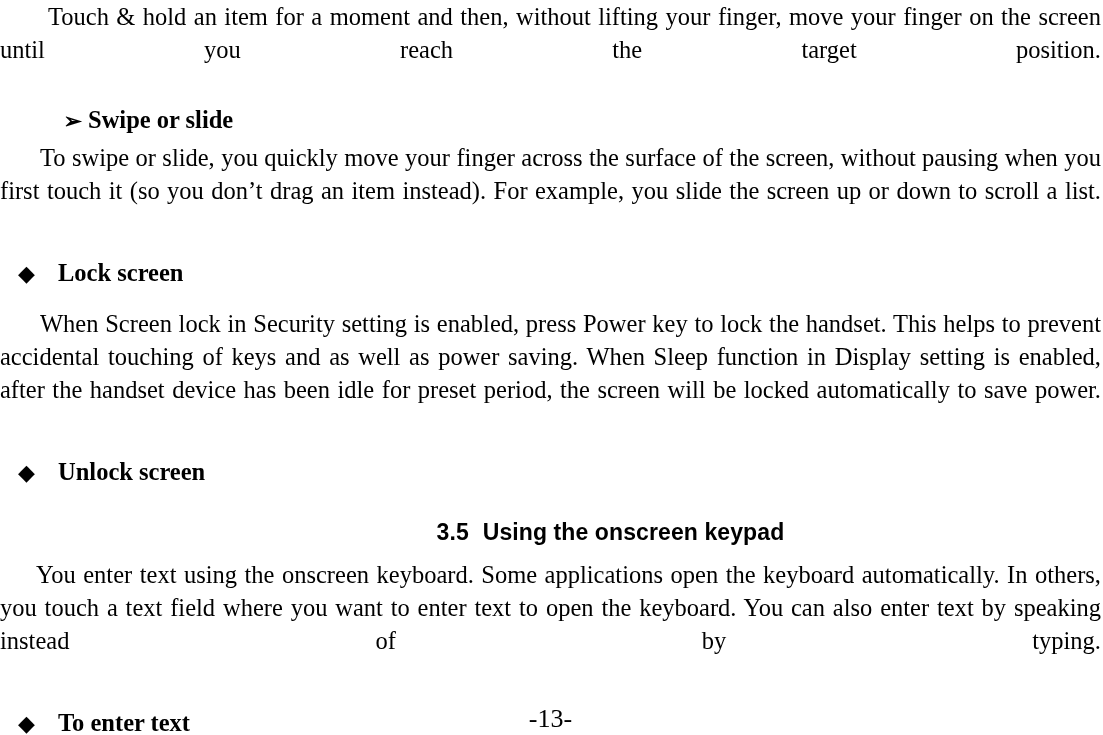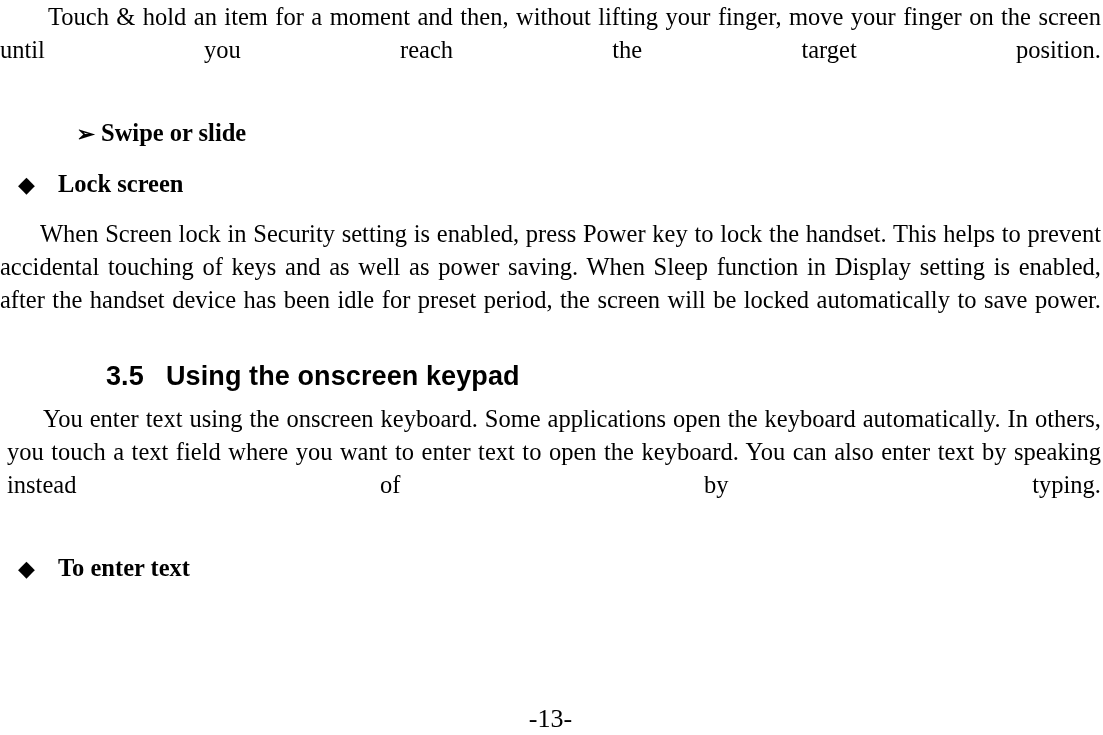--- a/index.html
+++ b/index.html
@@ -36,21 +36,21 @@
     margin: 0;
     font-size: 24.5px;
     line-height: 33.2px;
     text-align: justify;
     text-justify: inter-word;
     letter-spacing: 0px;
     word-spacing: 0px;
     hyphens: none;
   }
   p.body.indent-48 { text-indent: 48px; }
-  p.body.indent-36 { text-indent: 36px; padding-left: 7px; }
+  p.body.indent-36 { text-indent: 36px; }
   p.body.indent-40 { text-indent: 40px; }
 
   
   p.body::after {
     content: "";
     display: inline-block;
     width: 100%;
   }
 
   
@@ -72,44 +72,45 @@
   .bullet-heading .glyph.diamond {
     padding-left: 2px;
   }
   .bullet-heading .htext {
     display: inline-block;
   }
 
   
   .arrow-heading {
     display: block;
-    margin: 16px;
+    margin: 3px;
     font-size: 24.5px;
     line-height: 33.2px;
     font-weight: bold;
     white-space: nowrap;
     padding-left: 61px;
   }
   .arrow-heading .glyph.arrow {
     display: inline-block;
     width: 24px;
     font-size: 21px;
     transform: scaleX(1.05);
   }
 
   
   .section-heading {
     margin: 0;
     padding-left: 106px;
     font-family: "Liberation Sans", "DejaVu Sans", sans-serif;
-    font-size: 27px;
+    font-size: 23px;
     font-weight: bold;
     line-height: 40px;
     white-space: nowrap;
     letter-spacing: 0.1px;
+    text-align: center;
   }
   .section-heading .num {
     display: inline-block;
     width: 60px;
   }
 
   .spacer-sm { height: 6px; }
 
   
   .footer {
@@ -126,25 +127,27 @@
 </head>
 <body>
 
 <div class="page">
   <div class="content">
 
     <p class="body indent-48">Touch &amp; hold an item for a moment and then, without lifting your finger, move your finger on the screen until you reach the target position.</p>
 
     <div class="arrow-heading"><span class="glyph arrow">➢</span><span class="htext">Swipe or slide</span></div>
 
+    <p class="body indent-40">To swipe or slide, you quickly move your finger across the surface of the screen, without pausing when you first touch it (so you don’t drag an item instead). For example, you slide the screen up or down to scroll a list.</p>
 
     <div class="bullet-heading"><span class="glyph diamond">◆</span><span class="htext">Lock screen</span></div>
 
     <p class="body indent-40">When Screen lock in Security setting is enabled, press Power key to lock the handset. This helps to prevent accidental touching of keys and as well as power saving. When Sleep function in Display setting is enabled, after the handset device has been idle for preset period, the screen will be locked automatically to save power.</p>
 
+    <div class="bullet-heading"><span class="glyph diamond">◆</span><span class="htext">Unlock screen</span></div>
 
 
     <div class="spacer-sm"></div>
 
     <div class="section-heading"><span class="num">3.5</span><span>Using the onscreen keypad</span></div>
 
     <div class="spacer-sm"></div>
 
     <p class="body indent-36">You enter text using the onscreen keyboard. Some applications open the keyboard automatically. In others, you touch a text field where you want to enter text to open the keyboard. You can also enter text by speaking instead of by typing.</p>
 

